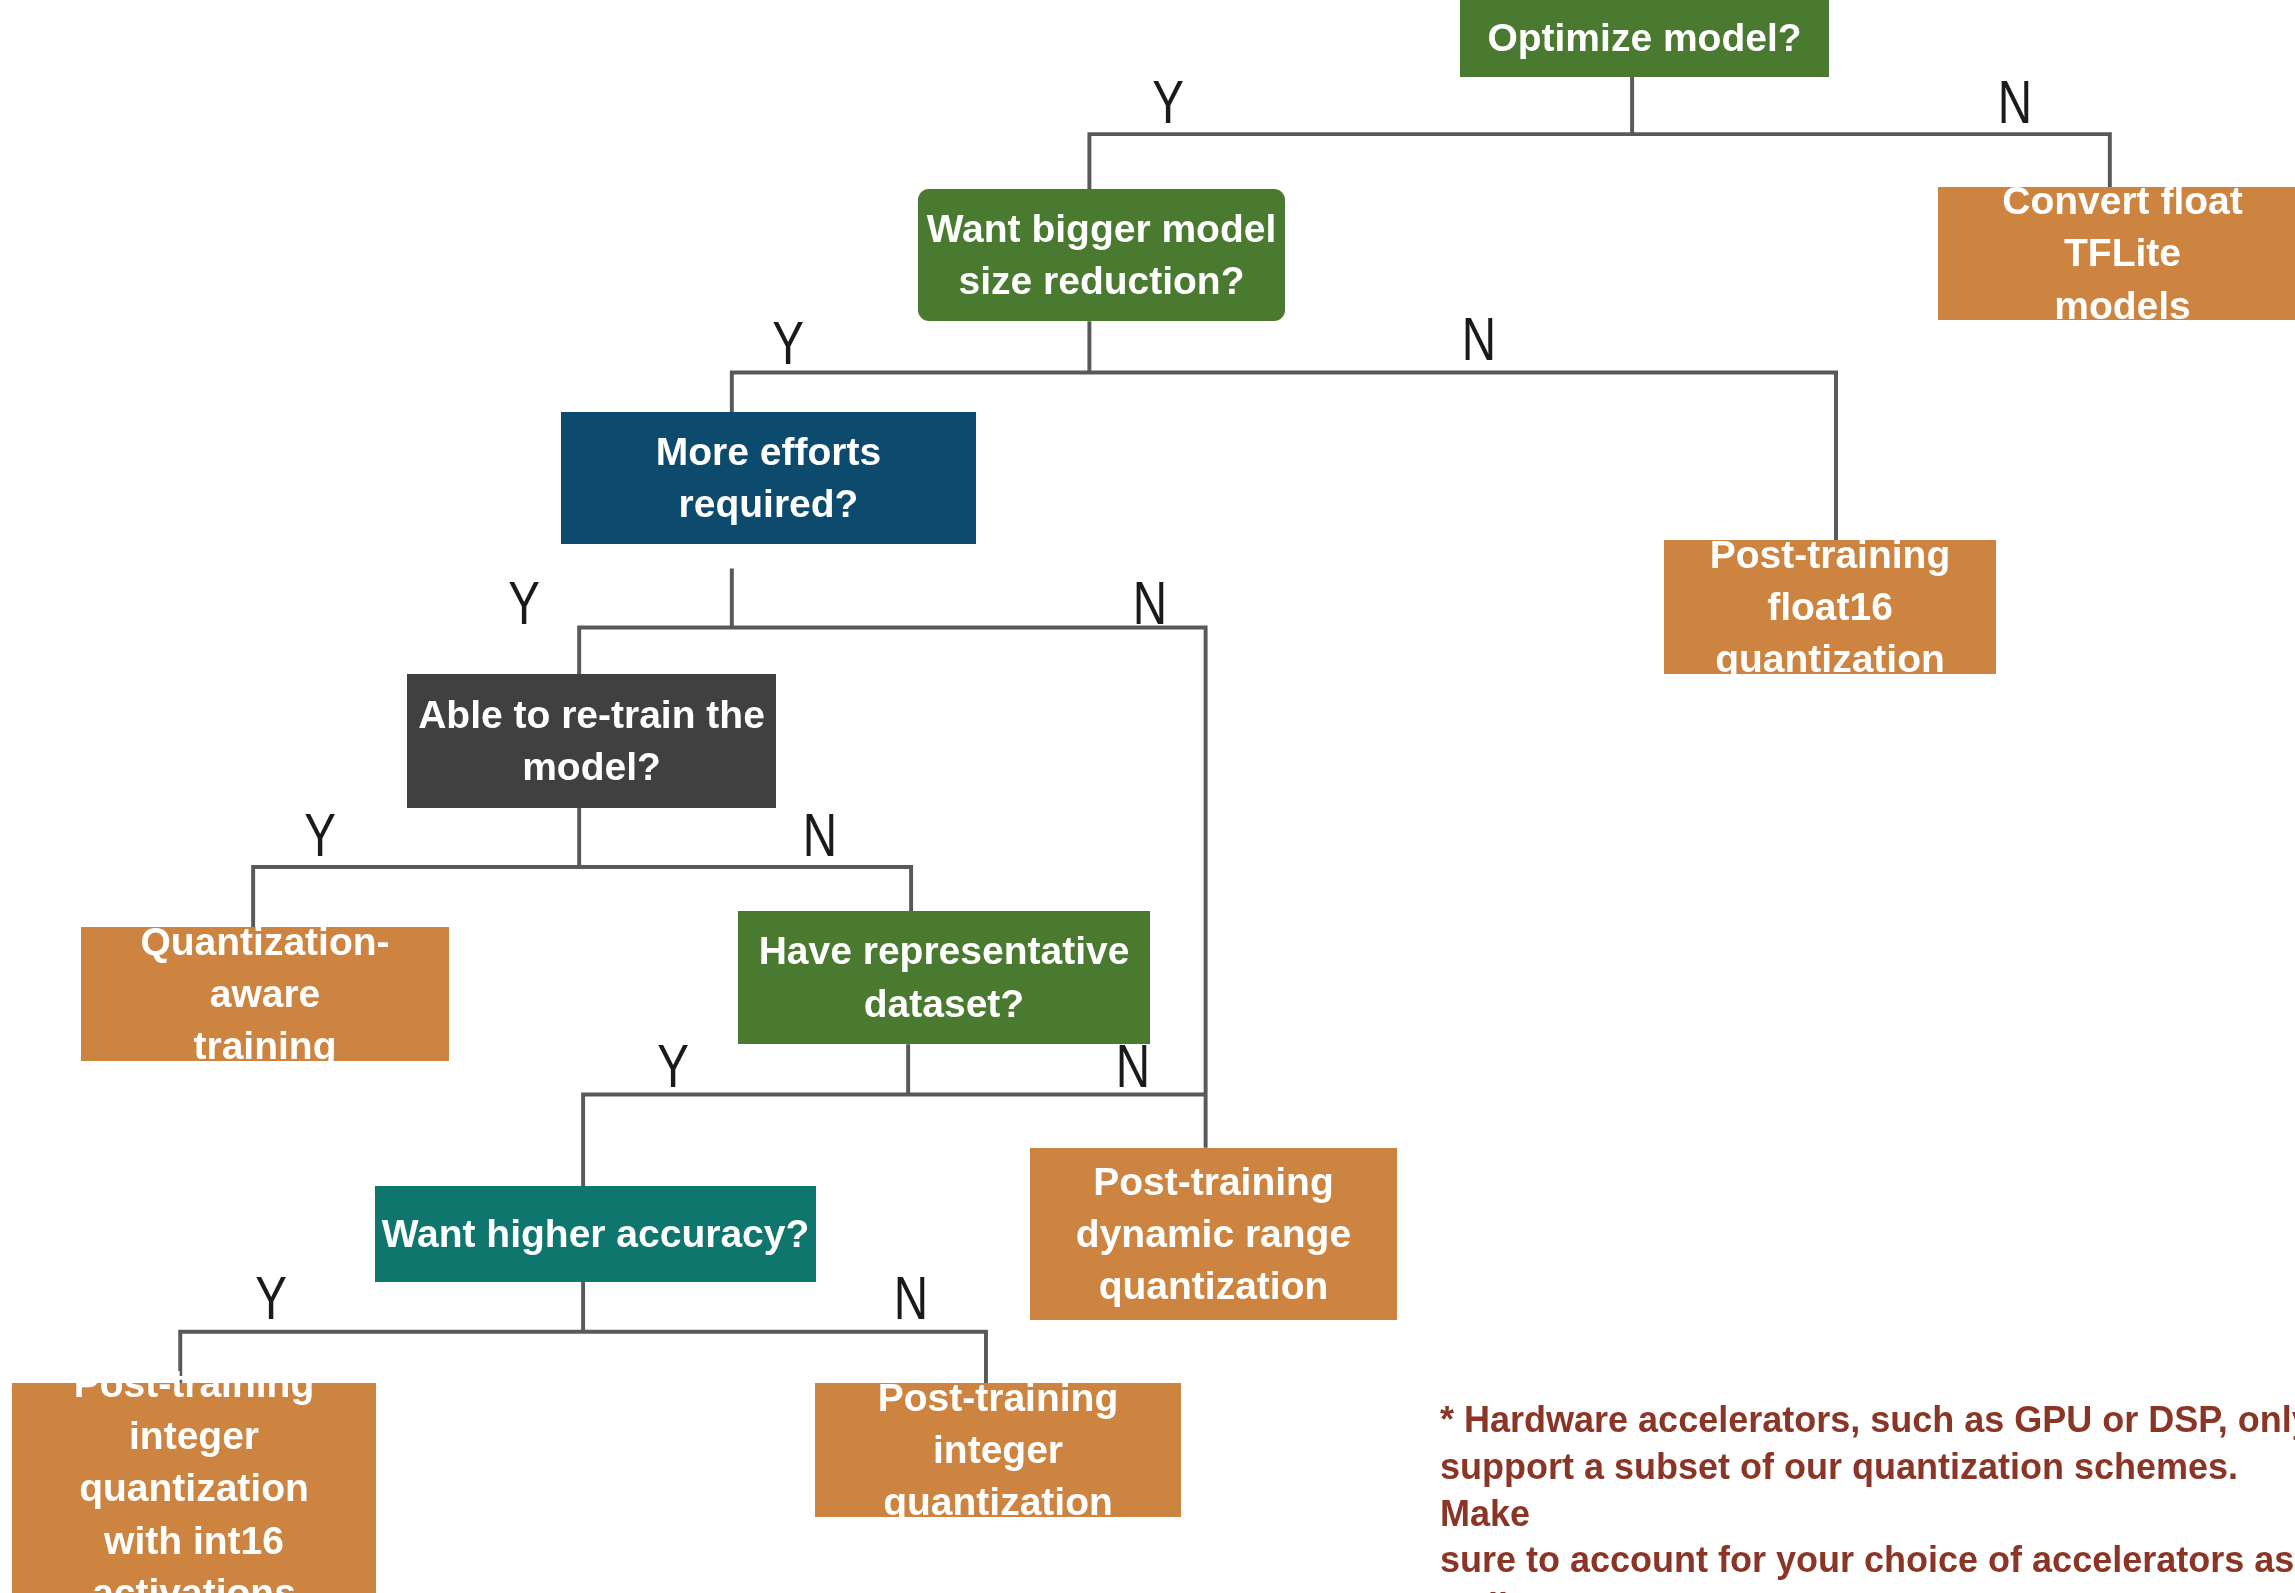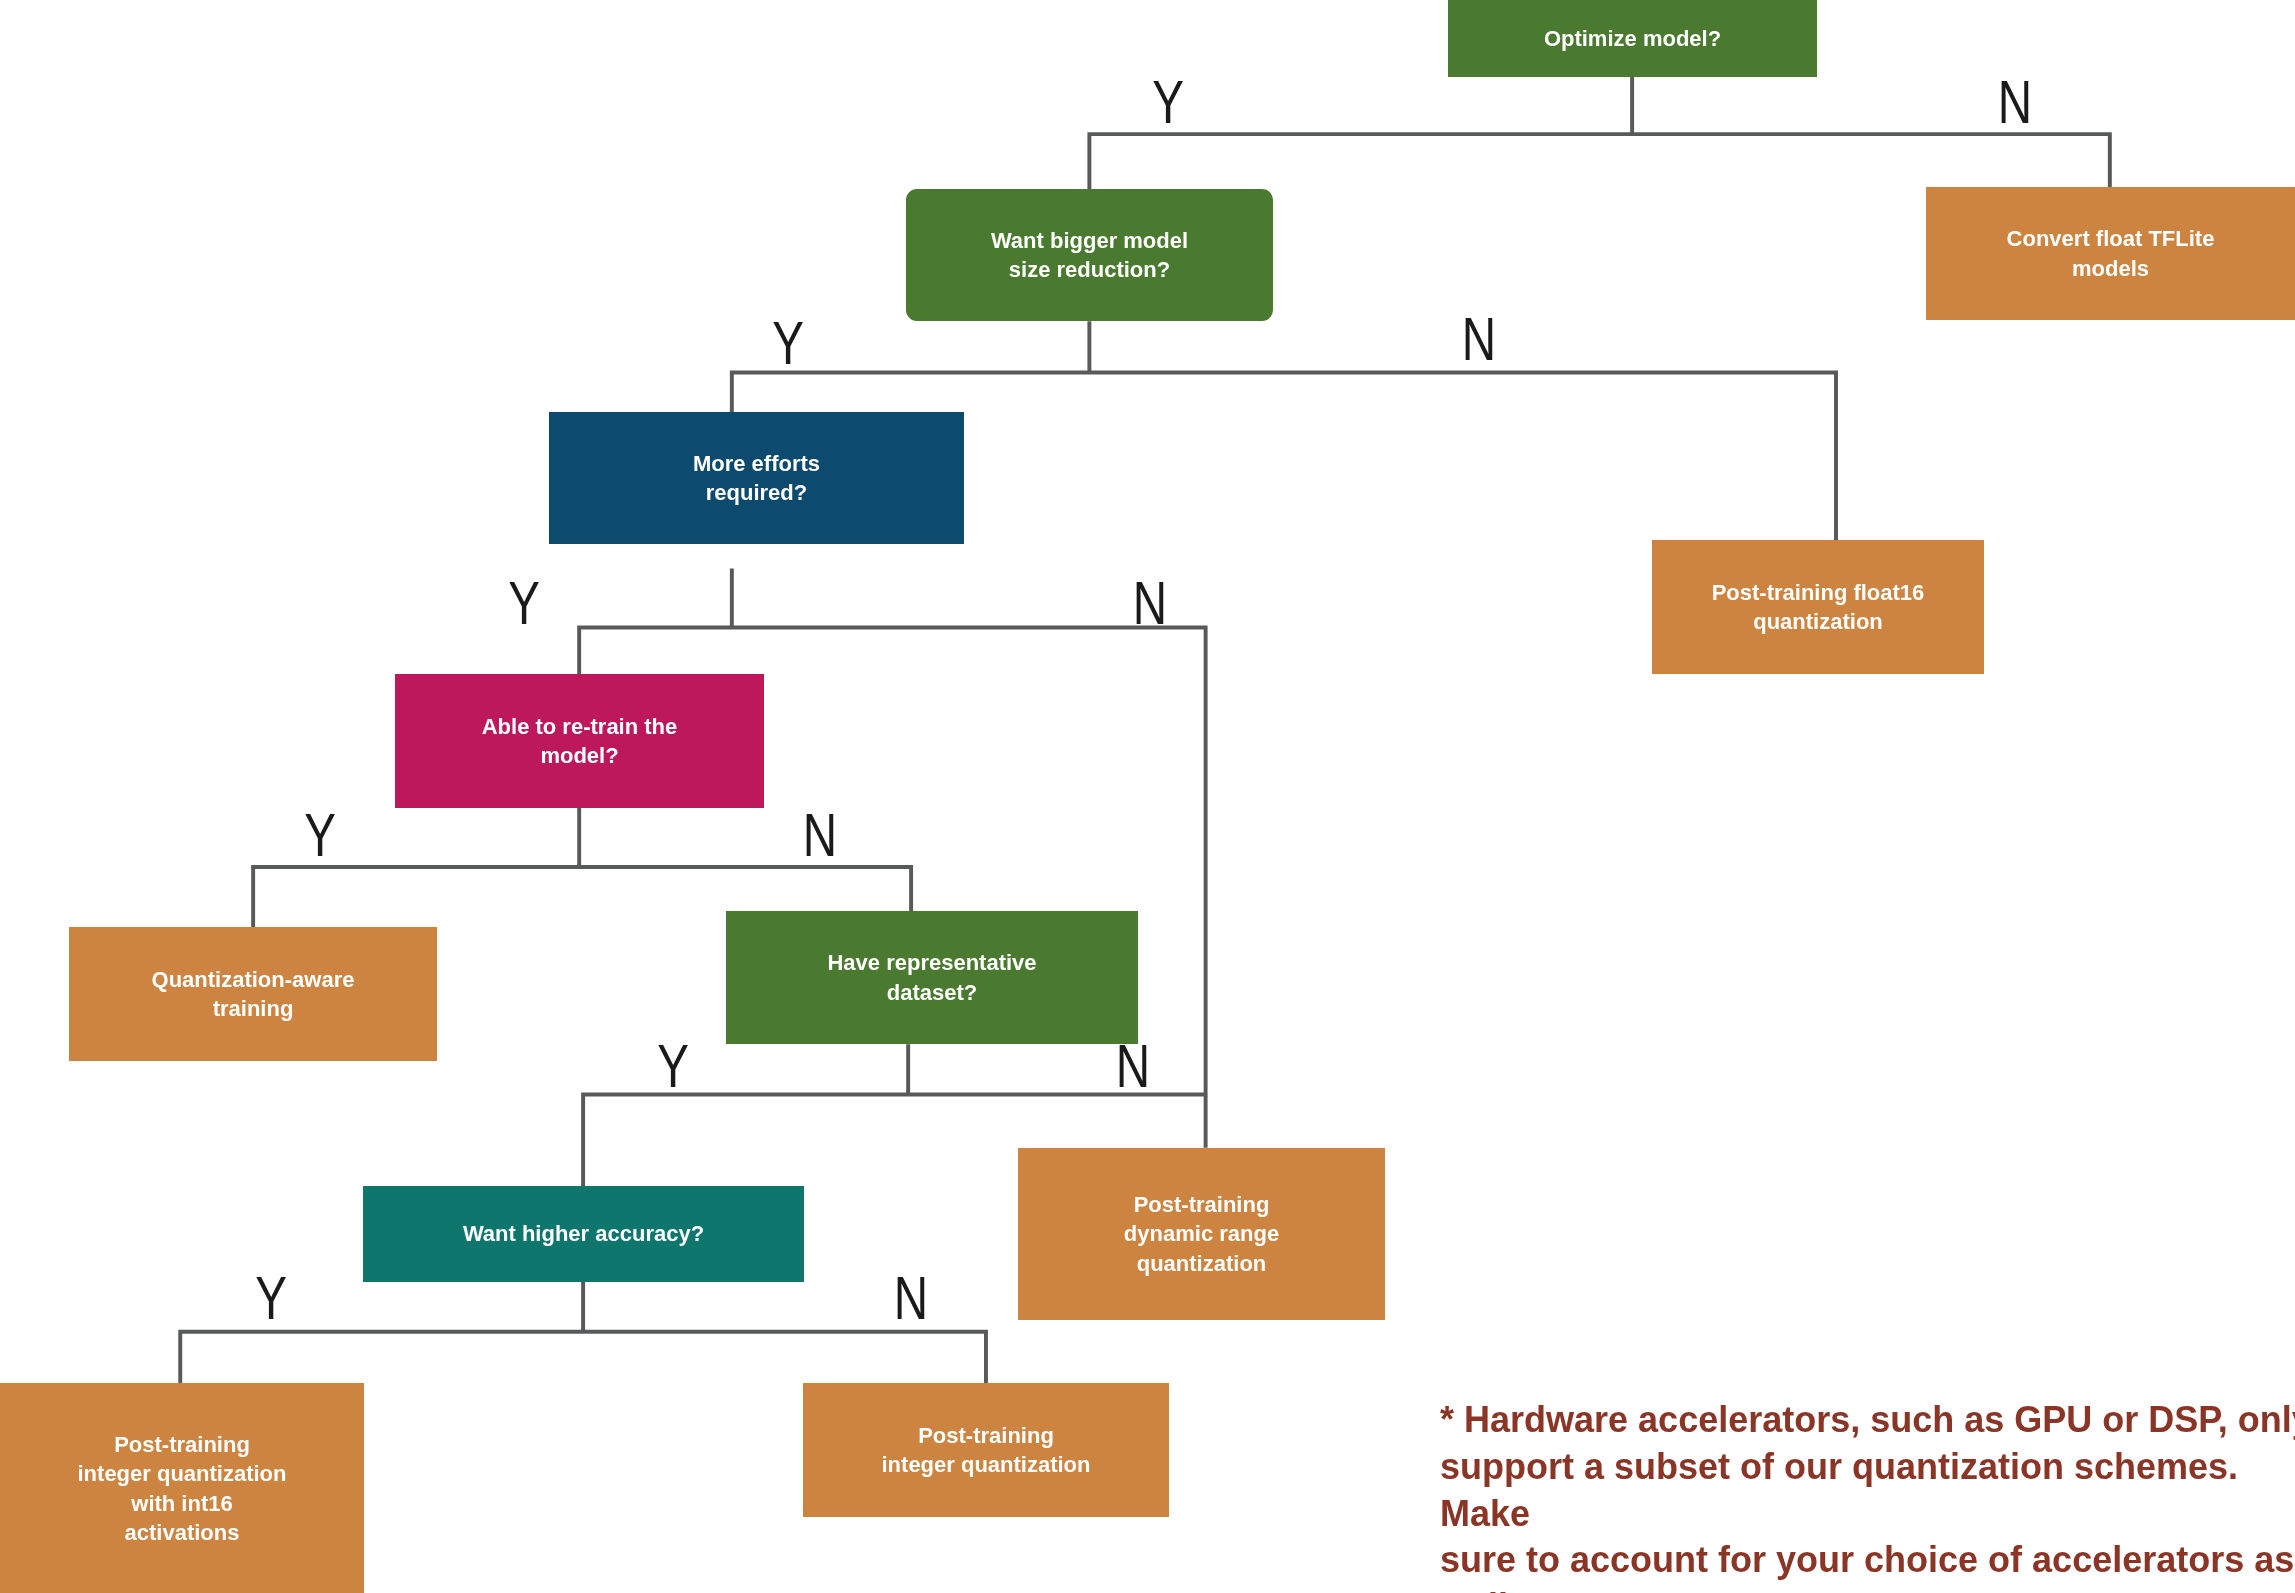--- a/index.html
+++ b/index.html
@@ -26,25 +26,26 @@
     stroke-width: 4;
   }
   .node {
     position: absolute;
     display: flex;
     align-items: center;
     justify-content: center;
     text-align: center;
     color: #ffffff;
     font-weight: bold;
-    font-size: 22px;
+    font-size: 39px;
     line-height: 1.34;
     white-space: pre-line;
     box-sizing: border-box;
     padding: 3.9px 5.9px;
+    margin-left: 12px;
   }
   .branch-label {
     position: absolute;
     font-size: 61px;
     font-weight: 400;
     color: #1a1a1a;
     transform: translate(-50%, -50%) scaleX(0.78);
     line-height: 1;
   }
   .footnote {
@@ -79,21 +80,21 @@
   <div>
       <div class="node" style="left: 1448px; top: 0px; width: 369px; height: 77px; background: rgb(74, 122, 47); color: rgb(255, 255, 255);">Optimize model?</div>
       <div class="node" style="left: 906px; top: 189px; width: 367px; height: 132px; background: rgb(74, 122, 47); color: rgb(255, 255, 255); border-radius: 11px;">Want bigger model
 size reduction?</div>
       <div class="node" style="left: 1926px; top: 187px; width: 369px; height: 133px; background: rgb(204, 132, 64); color: rgb(255, 255, 255);">Convert float TFLite
 models</div>
       <div class="node" style="left: 549px; top: 412px; width: 415px; height: 132px; background: #0c4a6e; color: rgb(255, 255, 255);">More efforts
 required?</div>
       <div class="node" style="left: 1652px; top: 540px; width: 332px; height: 134px; background: rgb(204, 132, 64); color: rgb(255, 255, 255);">Post-training float16
 quantization</div>
-      <div class="node" style="left: 395px; top: 674px; width: 369px; height: 134px; background: #be185d; color: rgb(255, 255, 255);">Able to re-train the
+      <div class="node" style="left: 395px; top: 674px; width: 369px; height: 134px; background: #404040; color: rgb(255, 255, 255);">Able to re-train the
 model?</div>
       <div class="node" style="left: 69px; top: 927px; width: 368px; height: 134px; background: rgb(204, 132, 64); color: rgb(255, 255, 255);">Quantization-aware
 training</div>
       <div class="node" style="left: 726px; top: 911px; width: 412px; height: 133px; background: rgb(74, 122, 47); color: rgb(255, 255, 255);">Have representative
 dataset?</div>
       <div class="node" style="left: 363px; top: 1186px; width: 441px; height: 96px; background: #0f766e; color: rgb(255, 255, 255);">Want higher accuracy?</div>
       <div class="node" style="left: 1018px; top: 1148px; width: 367px; height: 172px; background: rgb(204, 132, 64); color: rgb(255, 255, 255);">Post-training
 dynamic range
 quantization</div>
       <div class="node" style="left: 0px; top: 1383px; width: 364px; height: 211px; background: rgb(204, 132, 64); color: rgb(255, 255, 255);">Post-training

